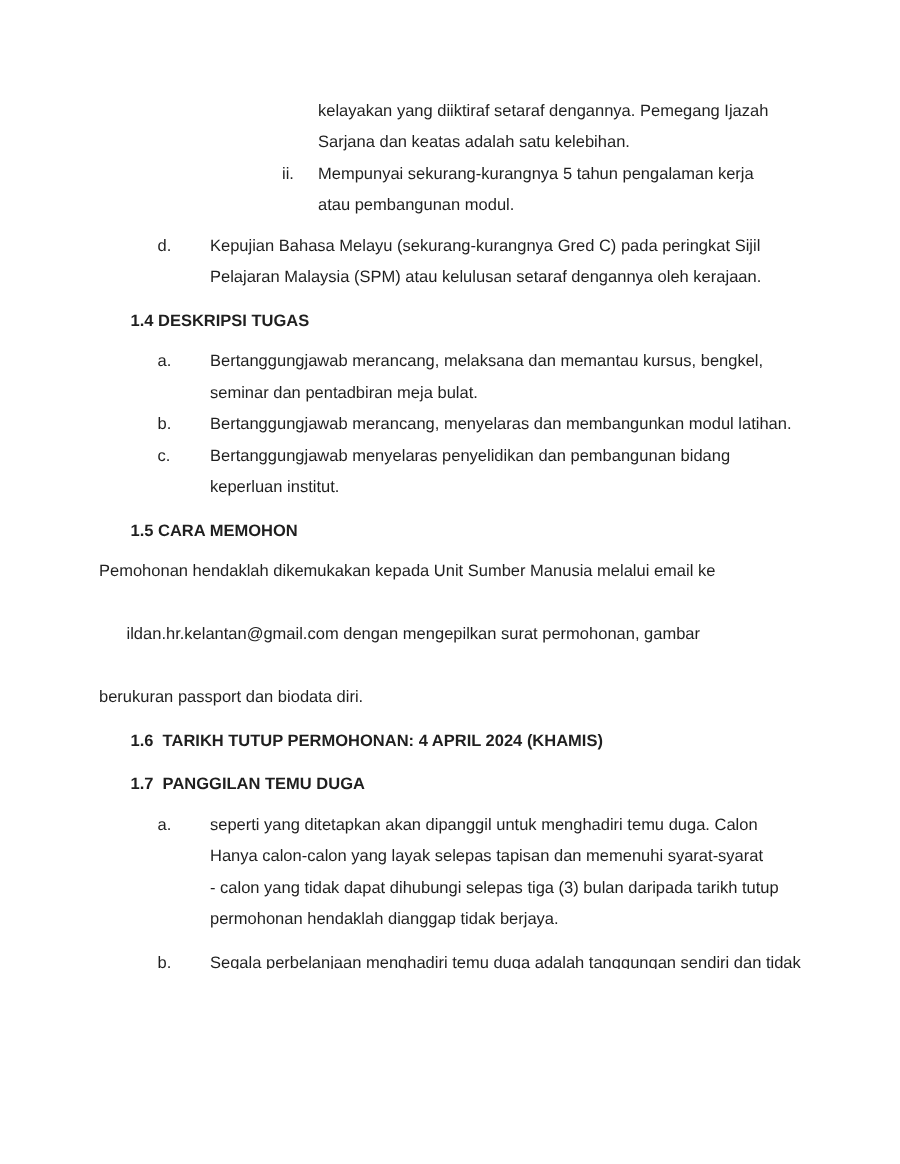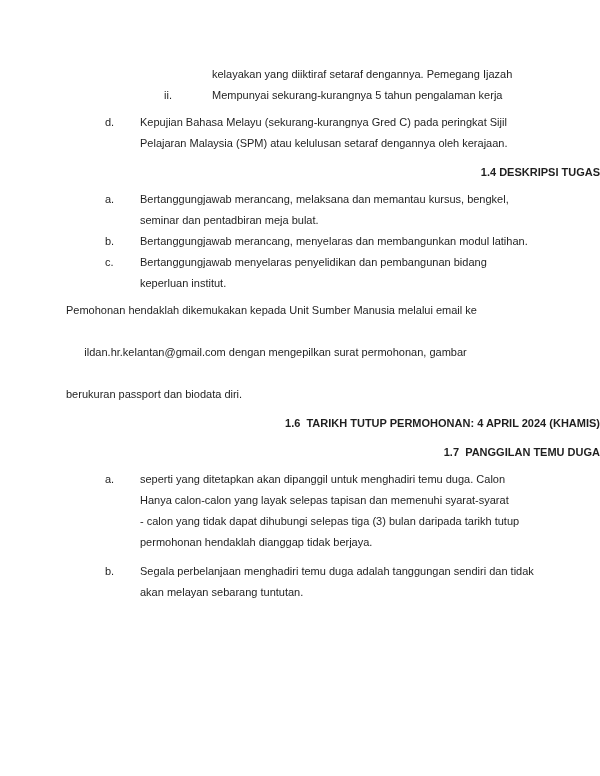--- a/index.html
+++ b/index.html
@@ -24,45 +24,46 @@
   .mt6 { margin-top: 6px; }
   .mt8 { margin-top: 8px; }
   .line { white-space: pre; }
   
   .indent-cont { margin-left: 212px; }
   
   .item { position: relative; padding-left: 140px; }
   .item .marker { position: absolute; left: 105px; top: 0; }
   
   .item.roman { padding-left: 212px; }
-  .item.roman .marker { left: 164px; }
+  .item.roman .marker { left: 188px; }
   .hd {
     margin: 0 0 0 87px;
     font-weight: 700;
     font-size: 11px;
     line-height: 21px;
     white-space: pre;
-    text-align: right;
   }
   .hd.mt8 { margin-top: 8px; }
   .para { margin-left: 66px; }
   .bold { font-weight: 400; }
 </style>
 </head>
 <body>
 
 <div class="page">
 
   <section class="blk indent-cont">
     <div class="line">kelayakan yang diiktiraf setaraf dengannya. Pemegang Ijazah</div>
+    <div class="line">Sarjana dan keatas adalah satu kelebihan.</div>
   </section>
 
   <section class="blk item roman">
     <span class="marker">ii.</span>
     <div class="line">Mempunyai sekurang-kurangnya 5 tahun pengalaman kerja</div>
+    <div class="line">atau pembangunan modul.</div>
   </section>
 
   <section class="blk item mt6">
     <span class="marker">d.</span>
     <div class="line">Kepujian Bahasa Melayu (sekurang-kurangnya Gred C) pada peringkat Sijil</div>
     <div class="line">Pelajaran Malaysia (SPM) atau kelulusan setaraf dengannya oleh kerajaan.</div>
   </section>
 
   <h2 class="hd mt8">1.4 DESKRIPSI TUGAS</h2>
 
@@ -76,20 +77,21 @@
     <span class="marker">b.</span>
     <div class="line">Bertanggungjawab merancang, menyelaras dan membangunkan modul latihan.</div>
   </section>
 
   <section class="blk item">
     <span class="marker">c.</span>
     <div class="line">Bertanggungjawab menyelaras penyelidikan dan pembangunan bidang</div>
     <div class="line">keperluan institut.</div>
   </section>
 
+  <h2 class="hd mt8">1.5 CARA MEMOHON</h2>
 
   <section class="blk para mt6">
     <div class="line">Pemohonan hendaklah dikemukakan kepada Unit Sumber Manusia melalui email ke</div>
     <div class="line">
       <span class="bold">ildan.hr.kelantan@gmail.com</span><span> dengan mengepilkan surat permohonan, gambar</span>
     </div>
     <div class="line">berukuran passport dan biodata diri.</div>
   </section>
 
   <h2 class="hd mt8">1.6  TARIKH TUTUP PERMOHONAN: 4 APRIL 2024 (KHAMIS)</h2>

